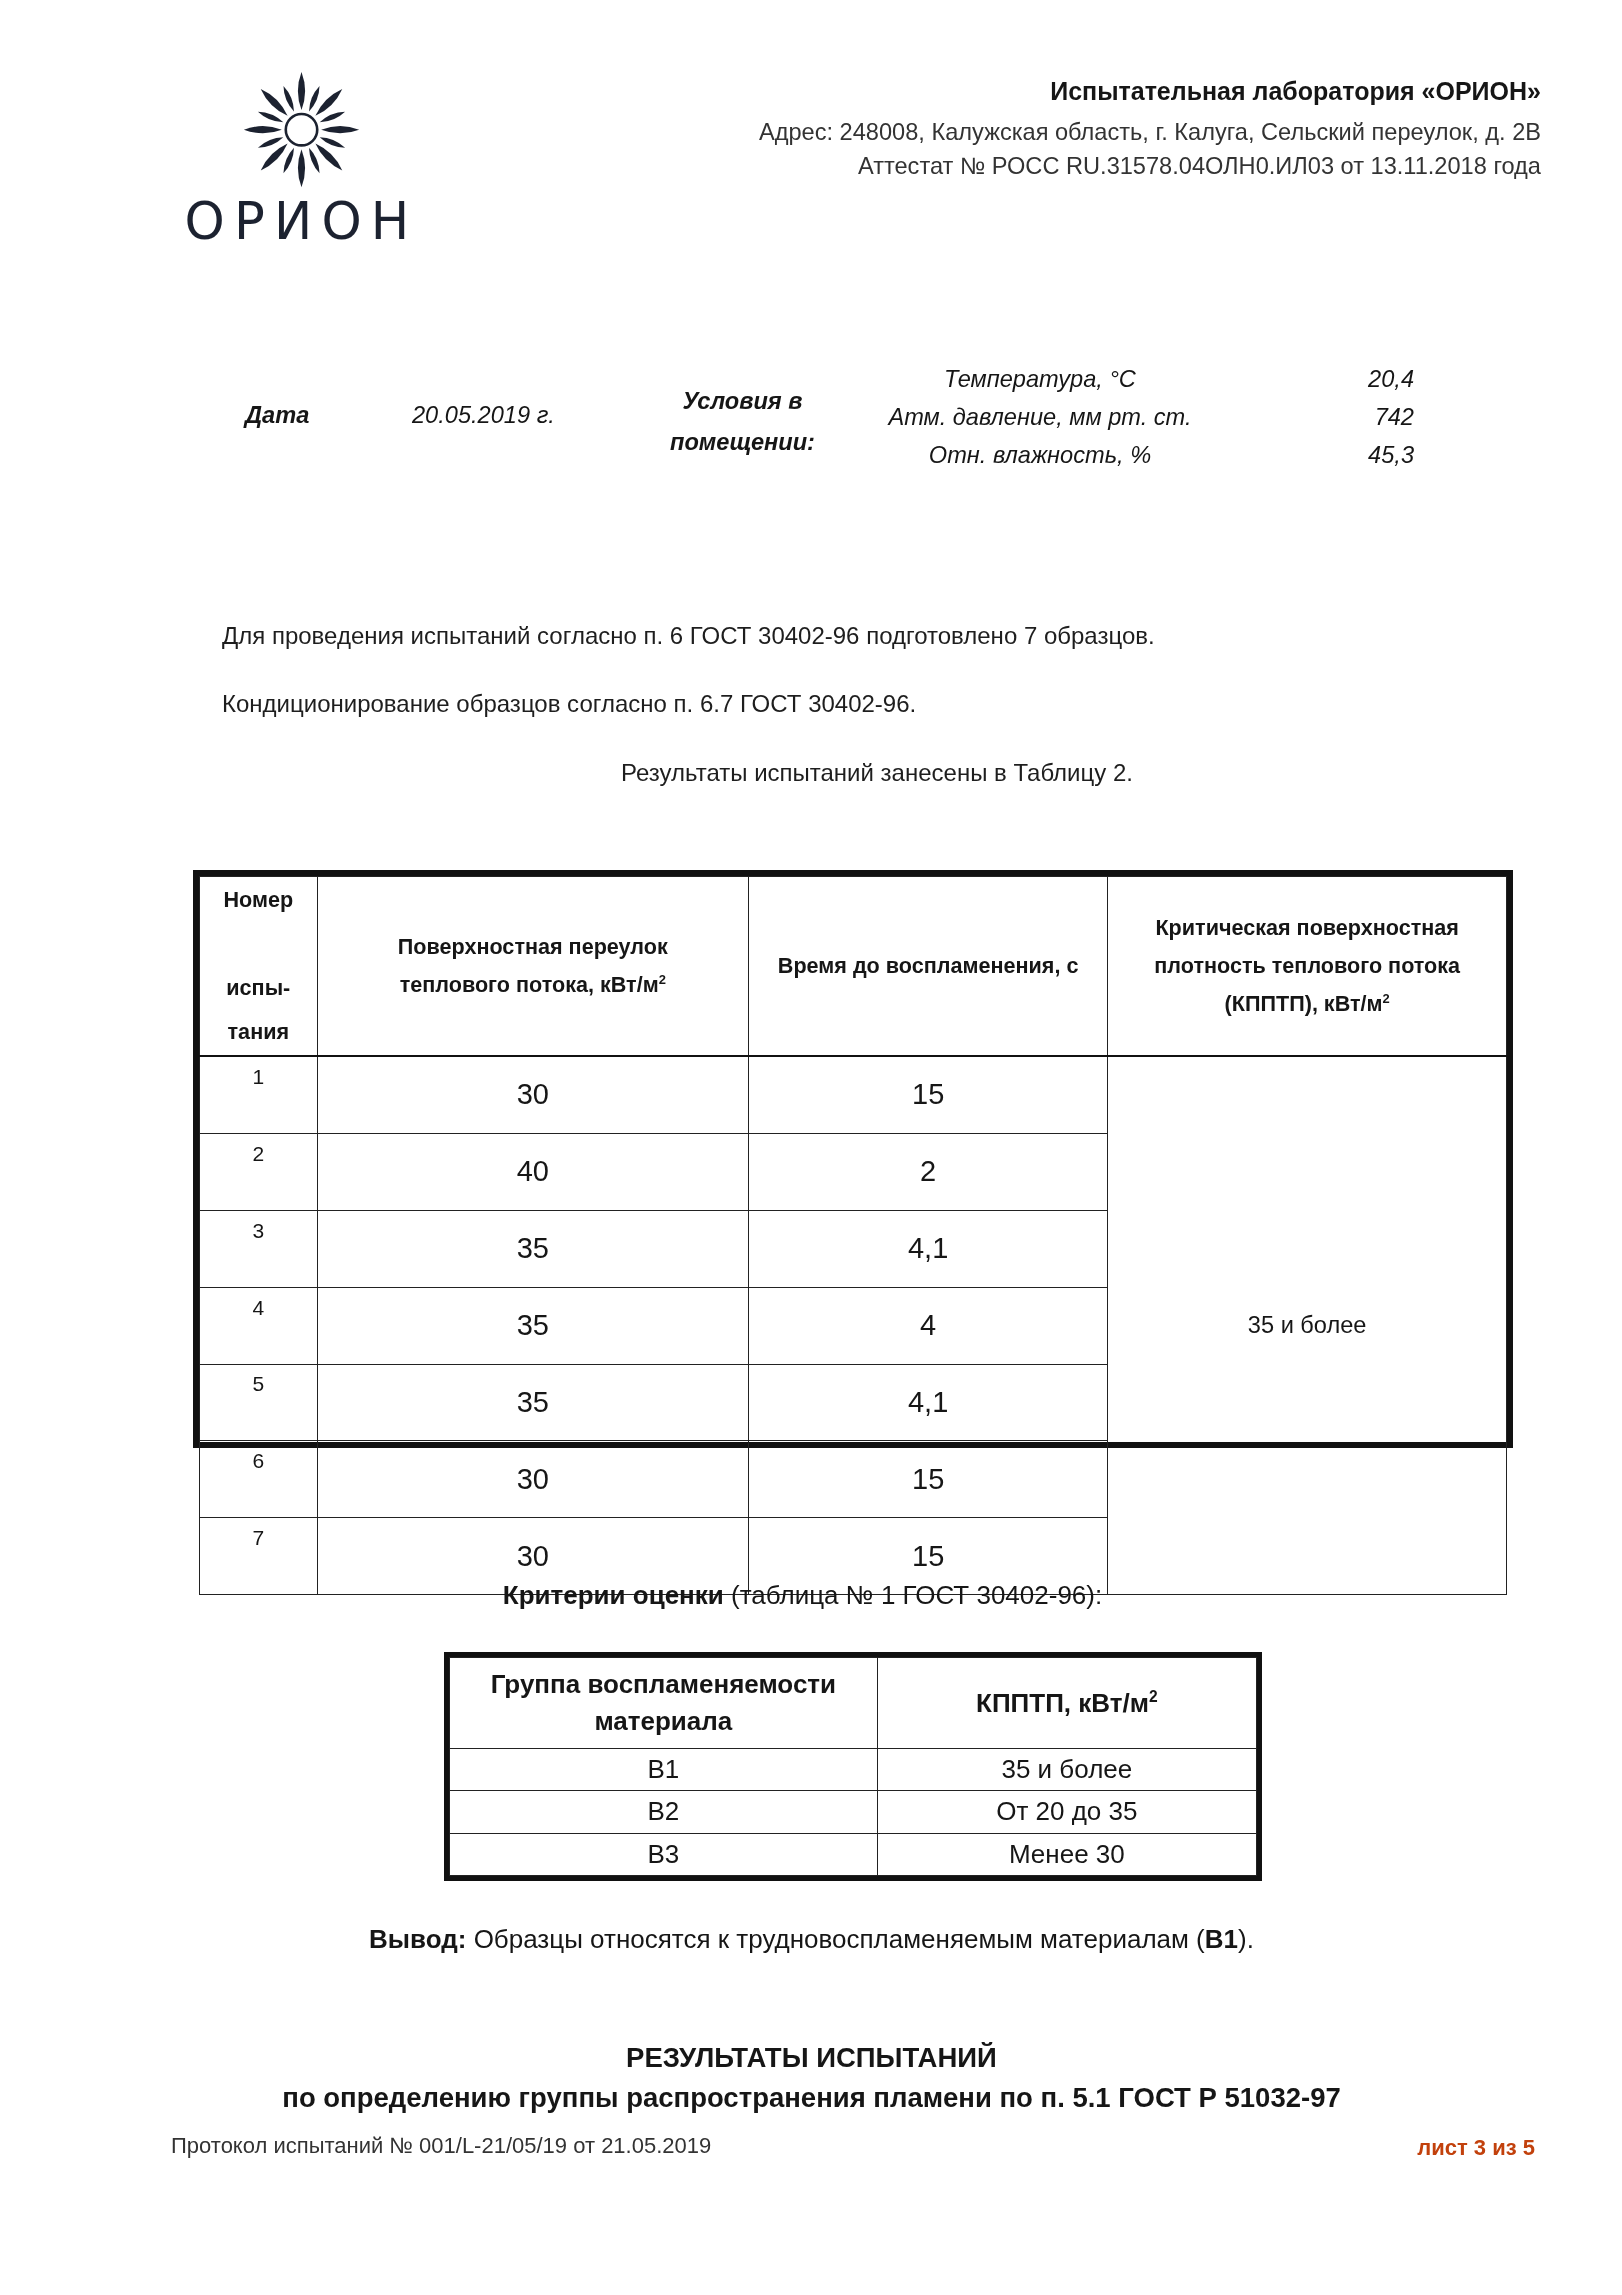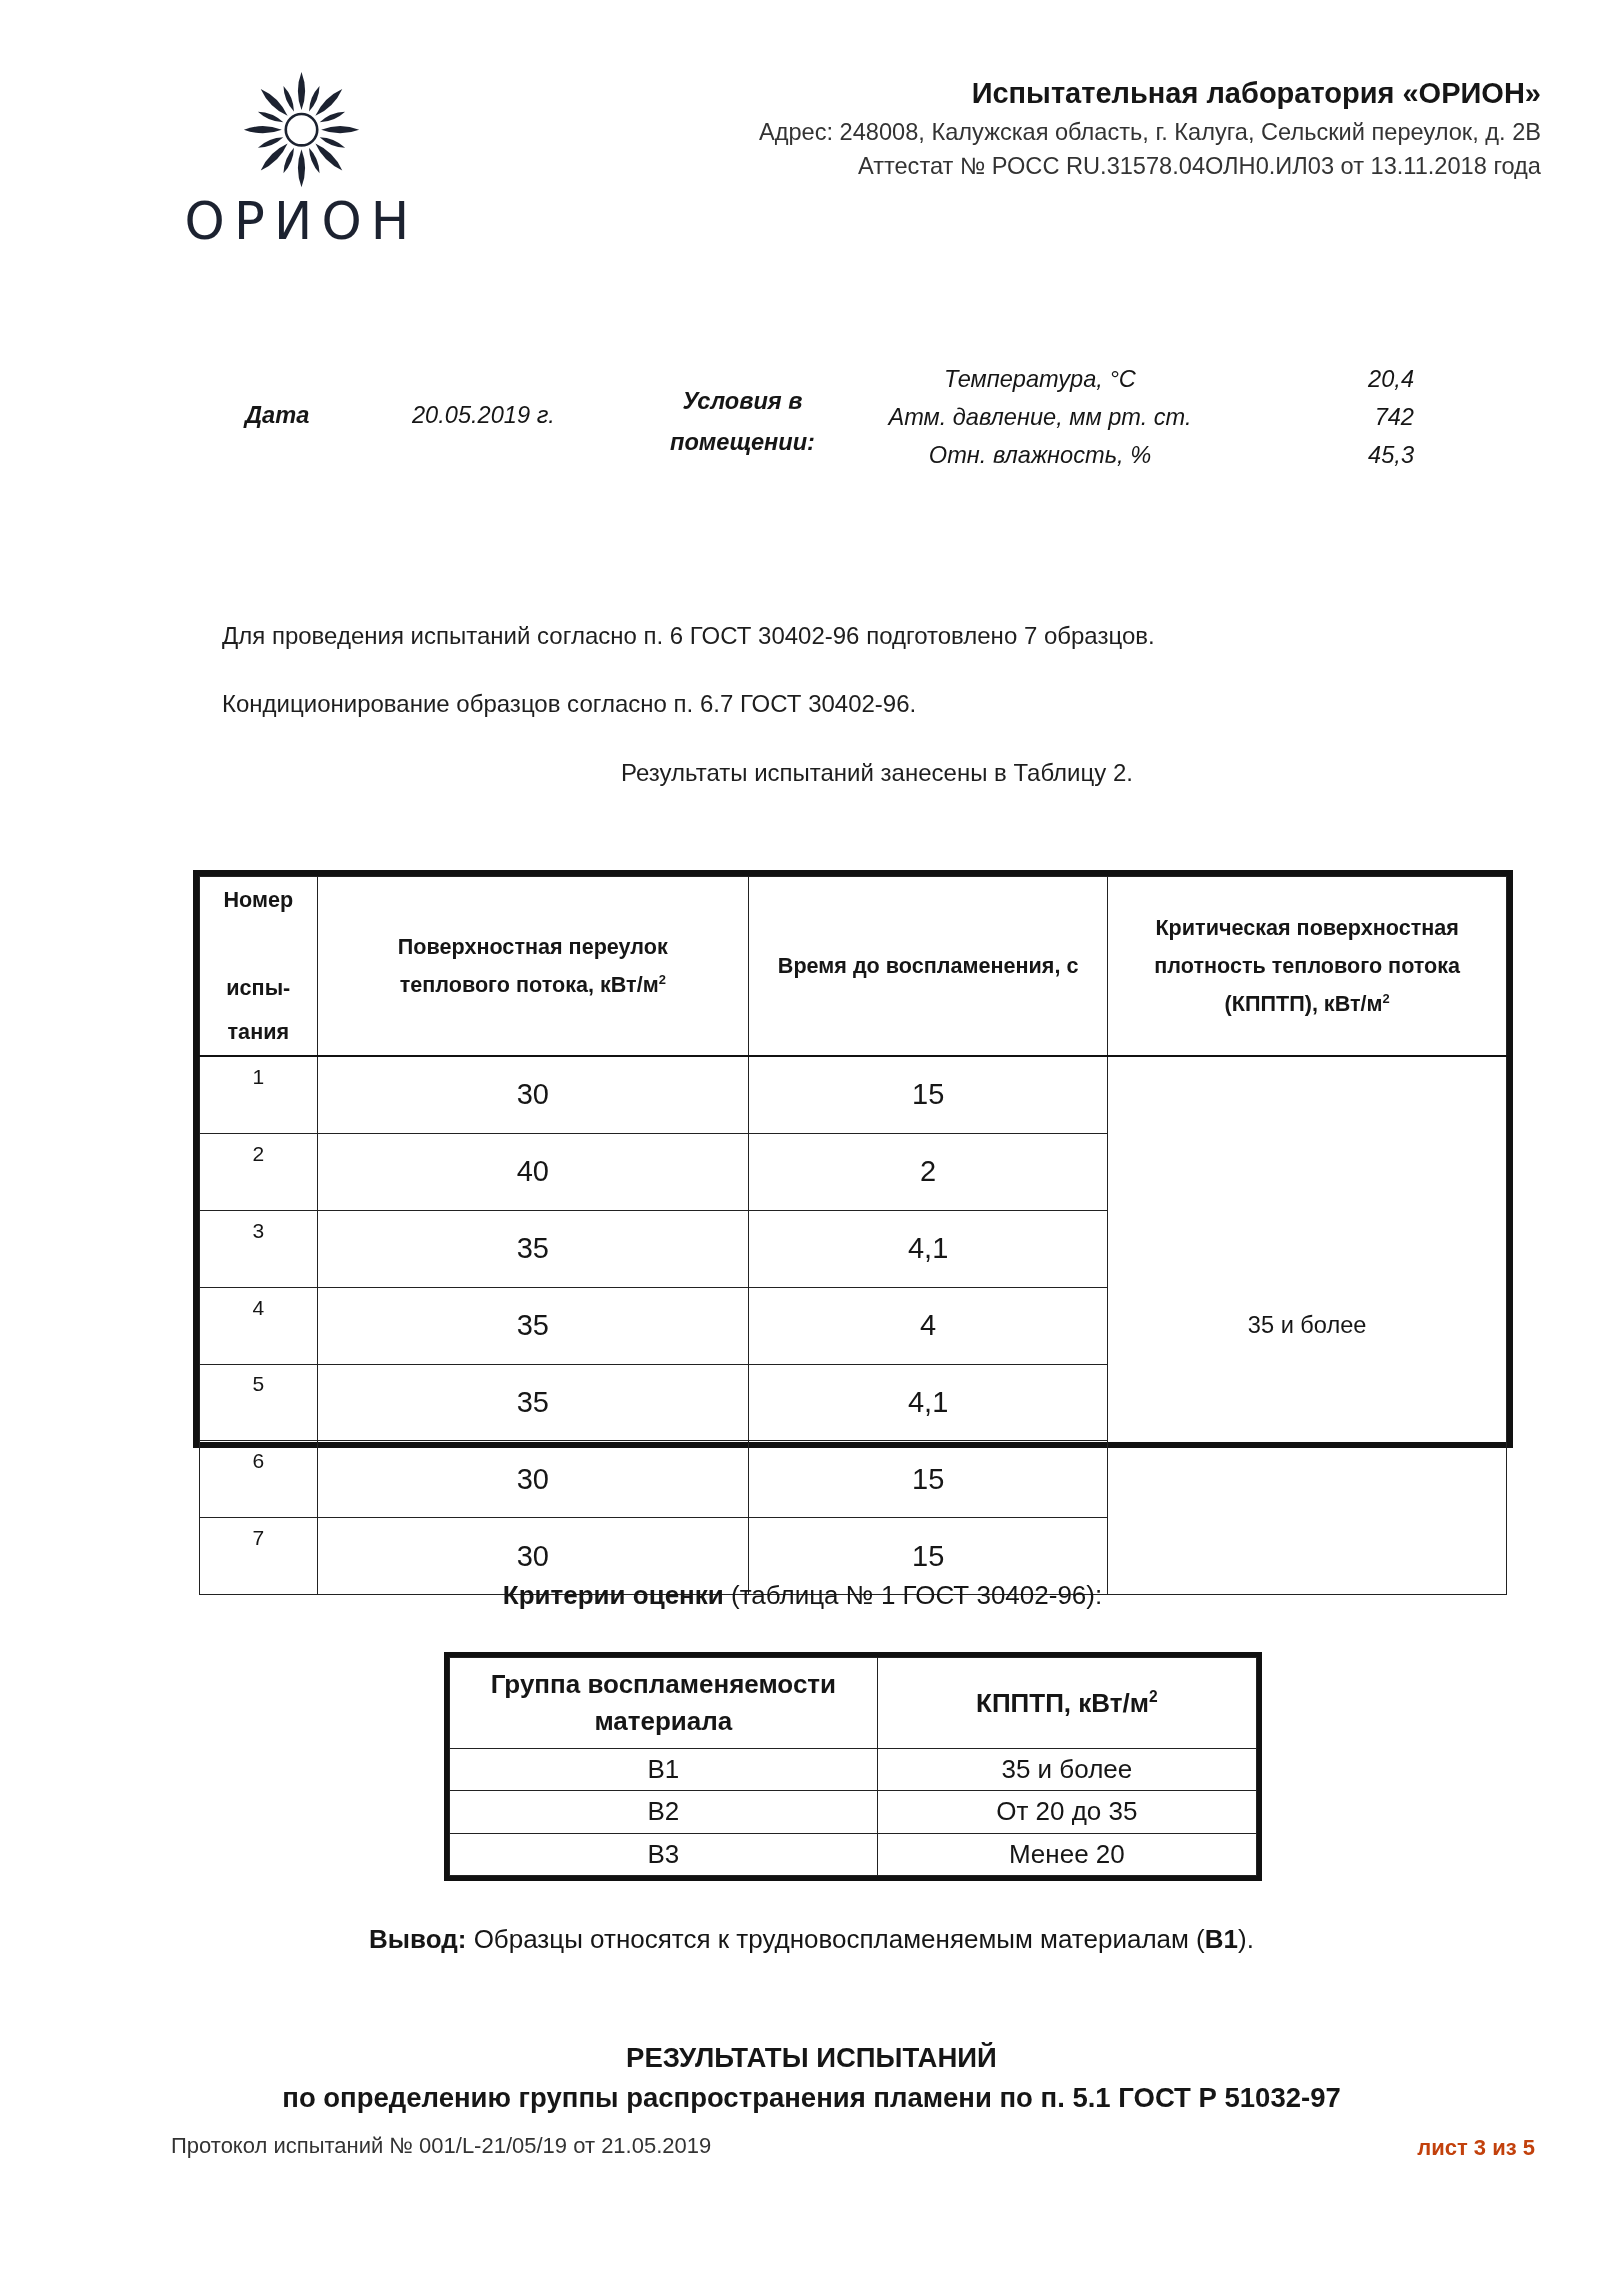--- a/index.html
+++ b/index.html
@@ -8,21 +8,21 @@
     font-family: "Liberation Sans", "DejaVu Sans", sans-serif; color: #161616;
   }
   .abs { position: absolute; }
 
   
   #logo { left: 177px; top: 72px; width: 249px; height: 177px; }
   #logo svg { width: 100%; height: 100%; }
 
   
   .hdr { right: 82px; text-align: right; white-space: nowrap; }
-  #lab-title { top: 77px; font-size: 29px; font-weight: bold; }
+  #lab-title { top: 77px; font-size: 25px; font-weight: bold; }
   #lab-address { top: 119px; font-size: 23.6px; color: #333; }
   #lab-cert { top: 153px; font-size: 23.6px; color: #333; }
 
   
   .cond { font-style: italic; font-size: 23.6px; white-space: nowrap; }
   #date-label { left: 245px; top: 402px; font-weight: bold; }
   #date-value { left: 412px; top: 402px; }
   #cond-label { left: 654px; top: 381px; width: 177px; text-align: center; font-weight: bold; line-height: 41px; white-space: normal; }
   .cond-param { left: 857px; width: 366px; text-align: center; }
   .cond-val { left: 1335px; width: 79px; text-align: right; }
@@ -199,21 +199,21 @@
     <tr>
       <td>В1</td>
       <td>35 и более</td>
     </tr>
     <tr>
       <td>В2</td>
       <td>От 20 до 35</td>
     </tr>
     <tr>
       <td>В3</td>
-      <td>Менее 20</td>
+      <td>Менее 30</td>
     </tr>
   </tbody>
     </table>
 </div>
 
 <div id="conclusion" class="abs"><b>Вывод:</b><span> Образцы относятся к трудновоспламеняемым материалам (</span><b>В1</b><span>).</span></div>
 
 <div id="section-title" class="abs">РЕЗУЛЬТАТЫ ИСПЫТАНИЙ</div>
 <div id="section-subtitle" class="abs">по определению группы распространения пламени по п. 5.1 ГОСТ Р 51032-97</div>
 

